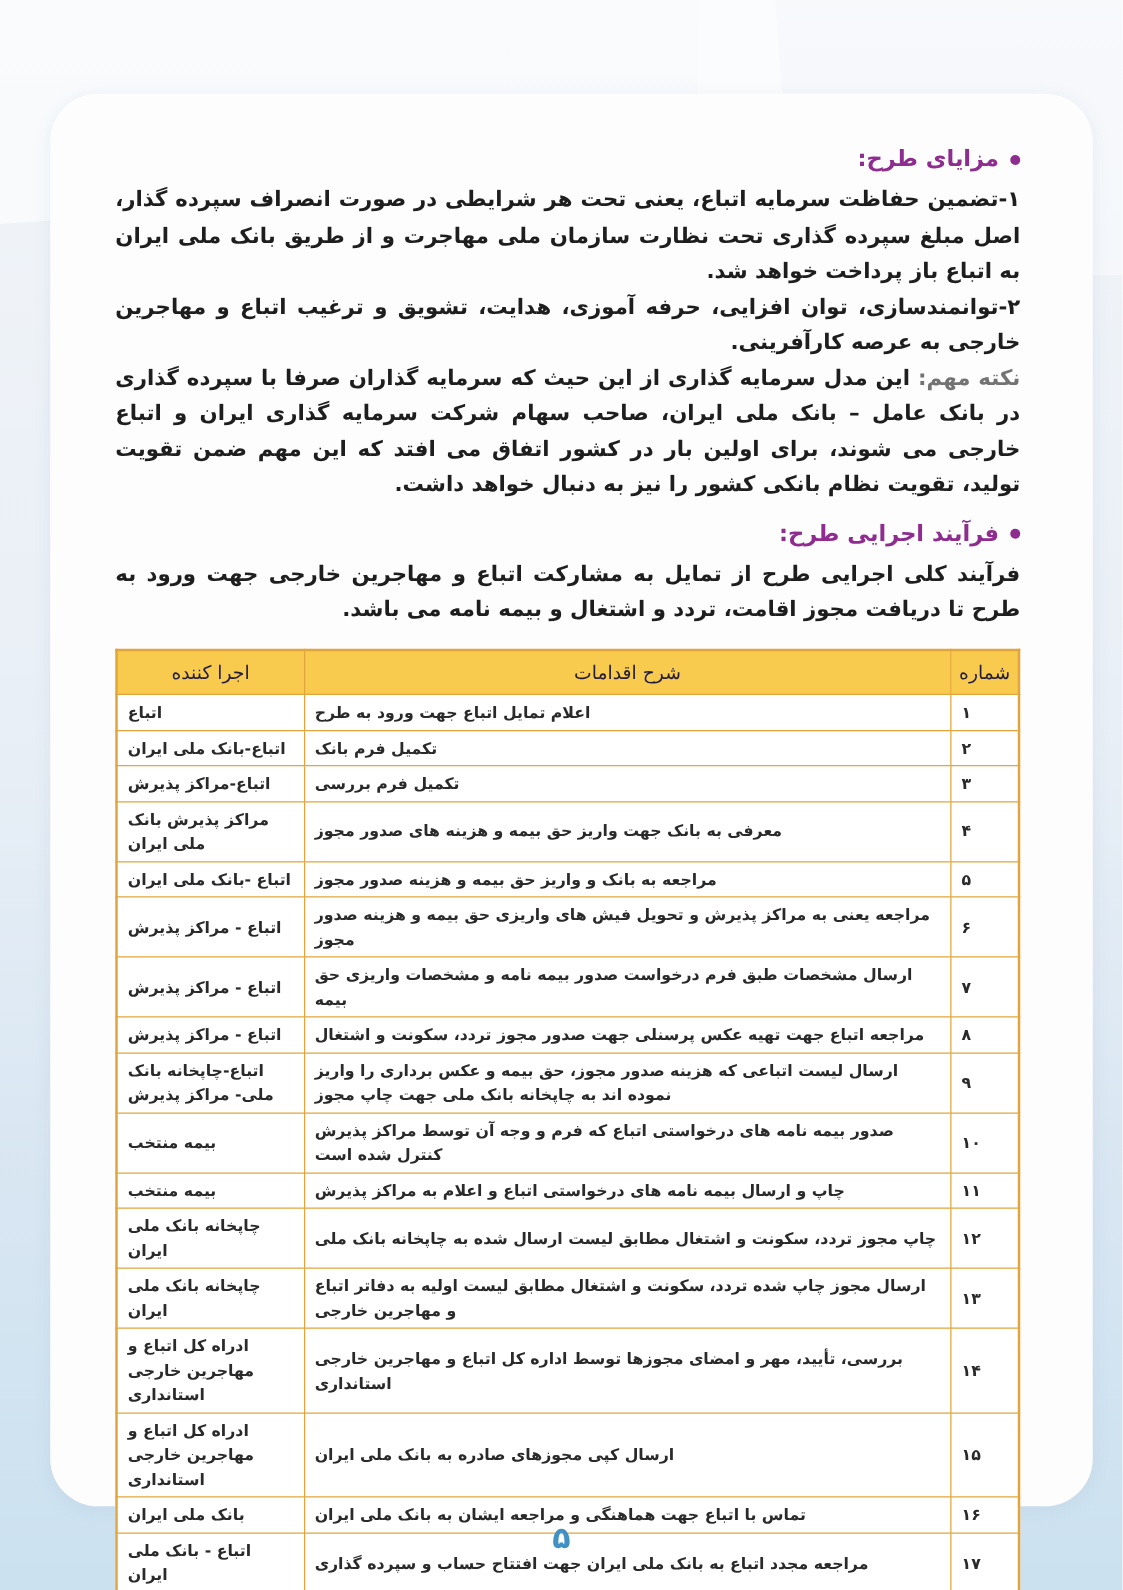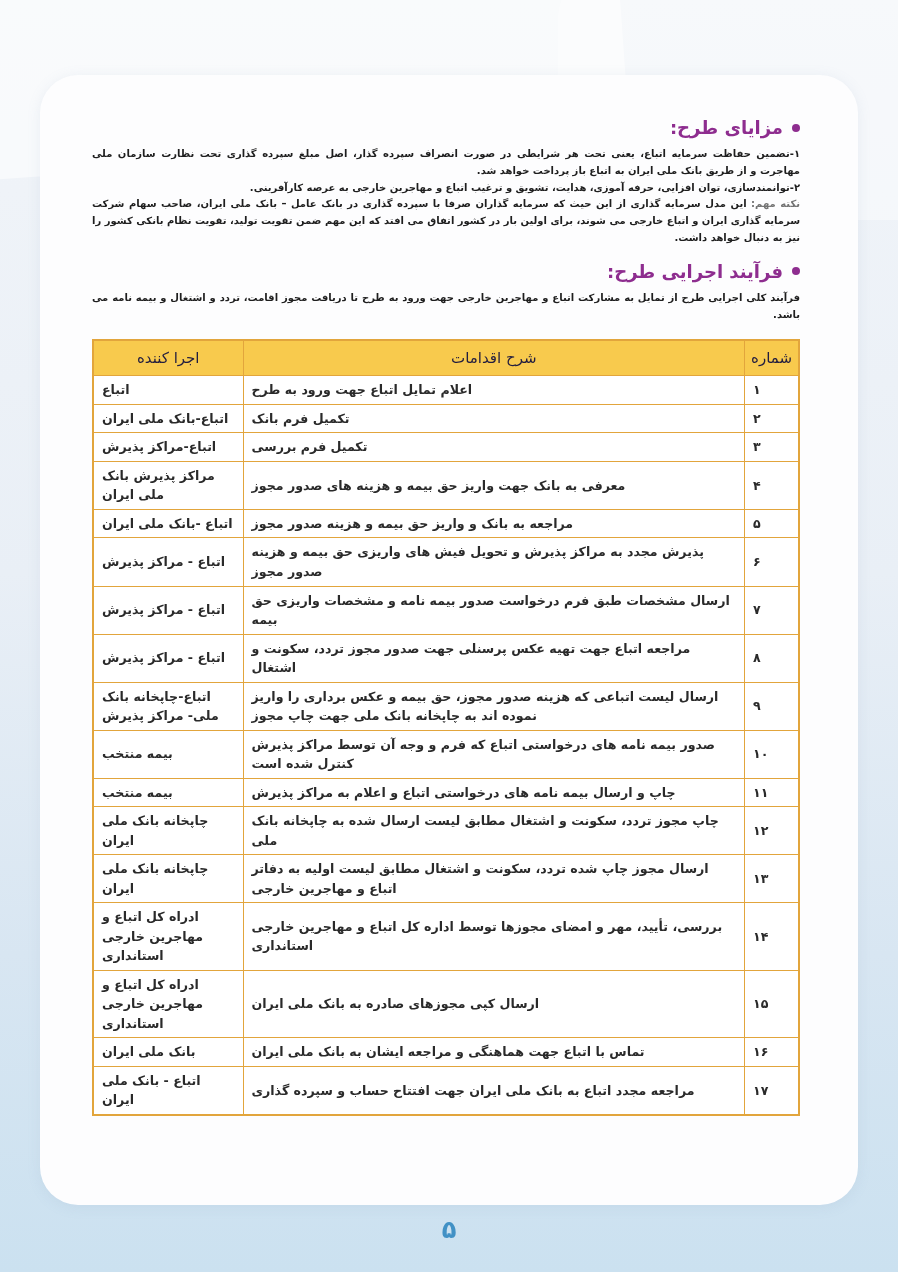--- a/index.html
+++ b/index.html
@@ -23,36 +23,36 @@
   }
   .deco-shape-1{
     position:absolute;left:-80px;top:-140px;width:700px;height:300px;
     background:rgba(255,255,255,.55);border-radius:60px;transform:rotate(-4deg);
   }
   .deco-shape-2{
     position:absolute;right:-60px;top:-40px;width:400px;height:260px;
     background:rgba(255,255,255,.4);border-radius:60px;
   }
   .card{
-    position:absolute;left:40px;right:40px;top:75px;height:1130px;
+    position:absolute;left:40px;right:24px;top:75px;height:1130px;
     background:#fdfdfe;border-radius:38px;
     padding:42px 58px 24px 52px;
     box-shadow:0 2px 14px rgba(120,150,180,.12);
   }
   .section-heading{
     display:flex;align-items:center;gap:9px;
     color:var(--purple);font-weight:bold;font-size:18px;
     margin-bottom:8px;
   }
   .bullet-dot{
     width:8px;height:8px;border-radius:50%;background:var(--purple);
     flex:0 0 auto;
   }
   .body-par{
-    font-size:10px;font-weight:bold;color:var(--body-text);
+    font-size:17px;font-weight:bold;color:var(--body-text);
     line-height:1.68;text-align:justify;
   }
   .body-par .inline-label{color:#737373;}
   .benefits-block{margin-bottom:14px;}
   .process-intro{margin-bottom:16px;}
   table.process-table{
     width:100%;border-collapse:collapse;
     border:2px solid var(--tbl-border);
     background:#fff;
   }
@@ -136,21 +136,21 @@
             <td class="col-action">معرفی به بانک جهت واریز حق بیمه و هزینه های صدور مجوز</td>
             <td class="col-executor">مراکز پذیرش بانک ملی ایران</td>
           </tr>
           <tr>
             <td class="col-number">۵</td>
             <td class="col-action">مراجعه به بانک و واریز حق بیمه و هزینه صدور مجوز</td>
             <td class="col-executor">اتباع -بانک ملی ایران</td>
           </tr>
           <tr>
             <td class="col-number">۶</td>
-            <td class="col-action">پذیرش مجدد به مراکز پذیرش و تحویل فیش های واریزی حق بیمه و هزینه صدور مجوز</td>
+            <td class="col-action">مراجعه یعنی به مراکز پذیرش و تحویل فیش های واریزی حق بیمه و هزینه صدور مجوز</td>
             <td class="col-executor">اتباع - مراکز پذیرش</td>
           </tr>
           <tr>
             <td class="col-number">۷</td>
             <td class="col-action">ارسال مشخصات طبق فرم درخواست صدور بیمه نامه و مشخصات واریزی حق بیمه</td>
             <td class="col-executor">اتباع - مراکز پذیرش</td>
           </tr>
           <tr>
             <td class="col-number">۸</td>
             <td class="col-action">مراجعه اتباع جهت تهیه عکس پرسنلی جهت صدور مجوز تردد، سکونت و اشتغال</td>

